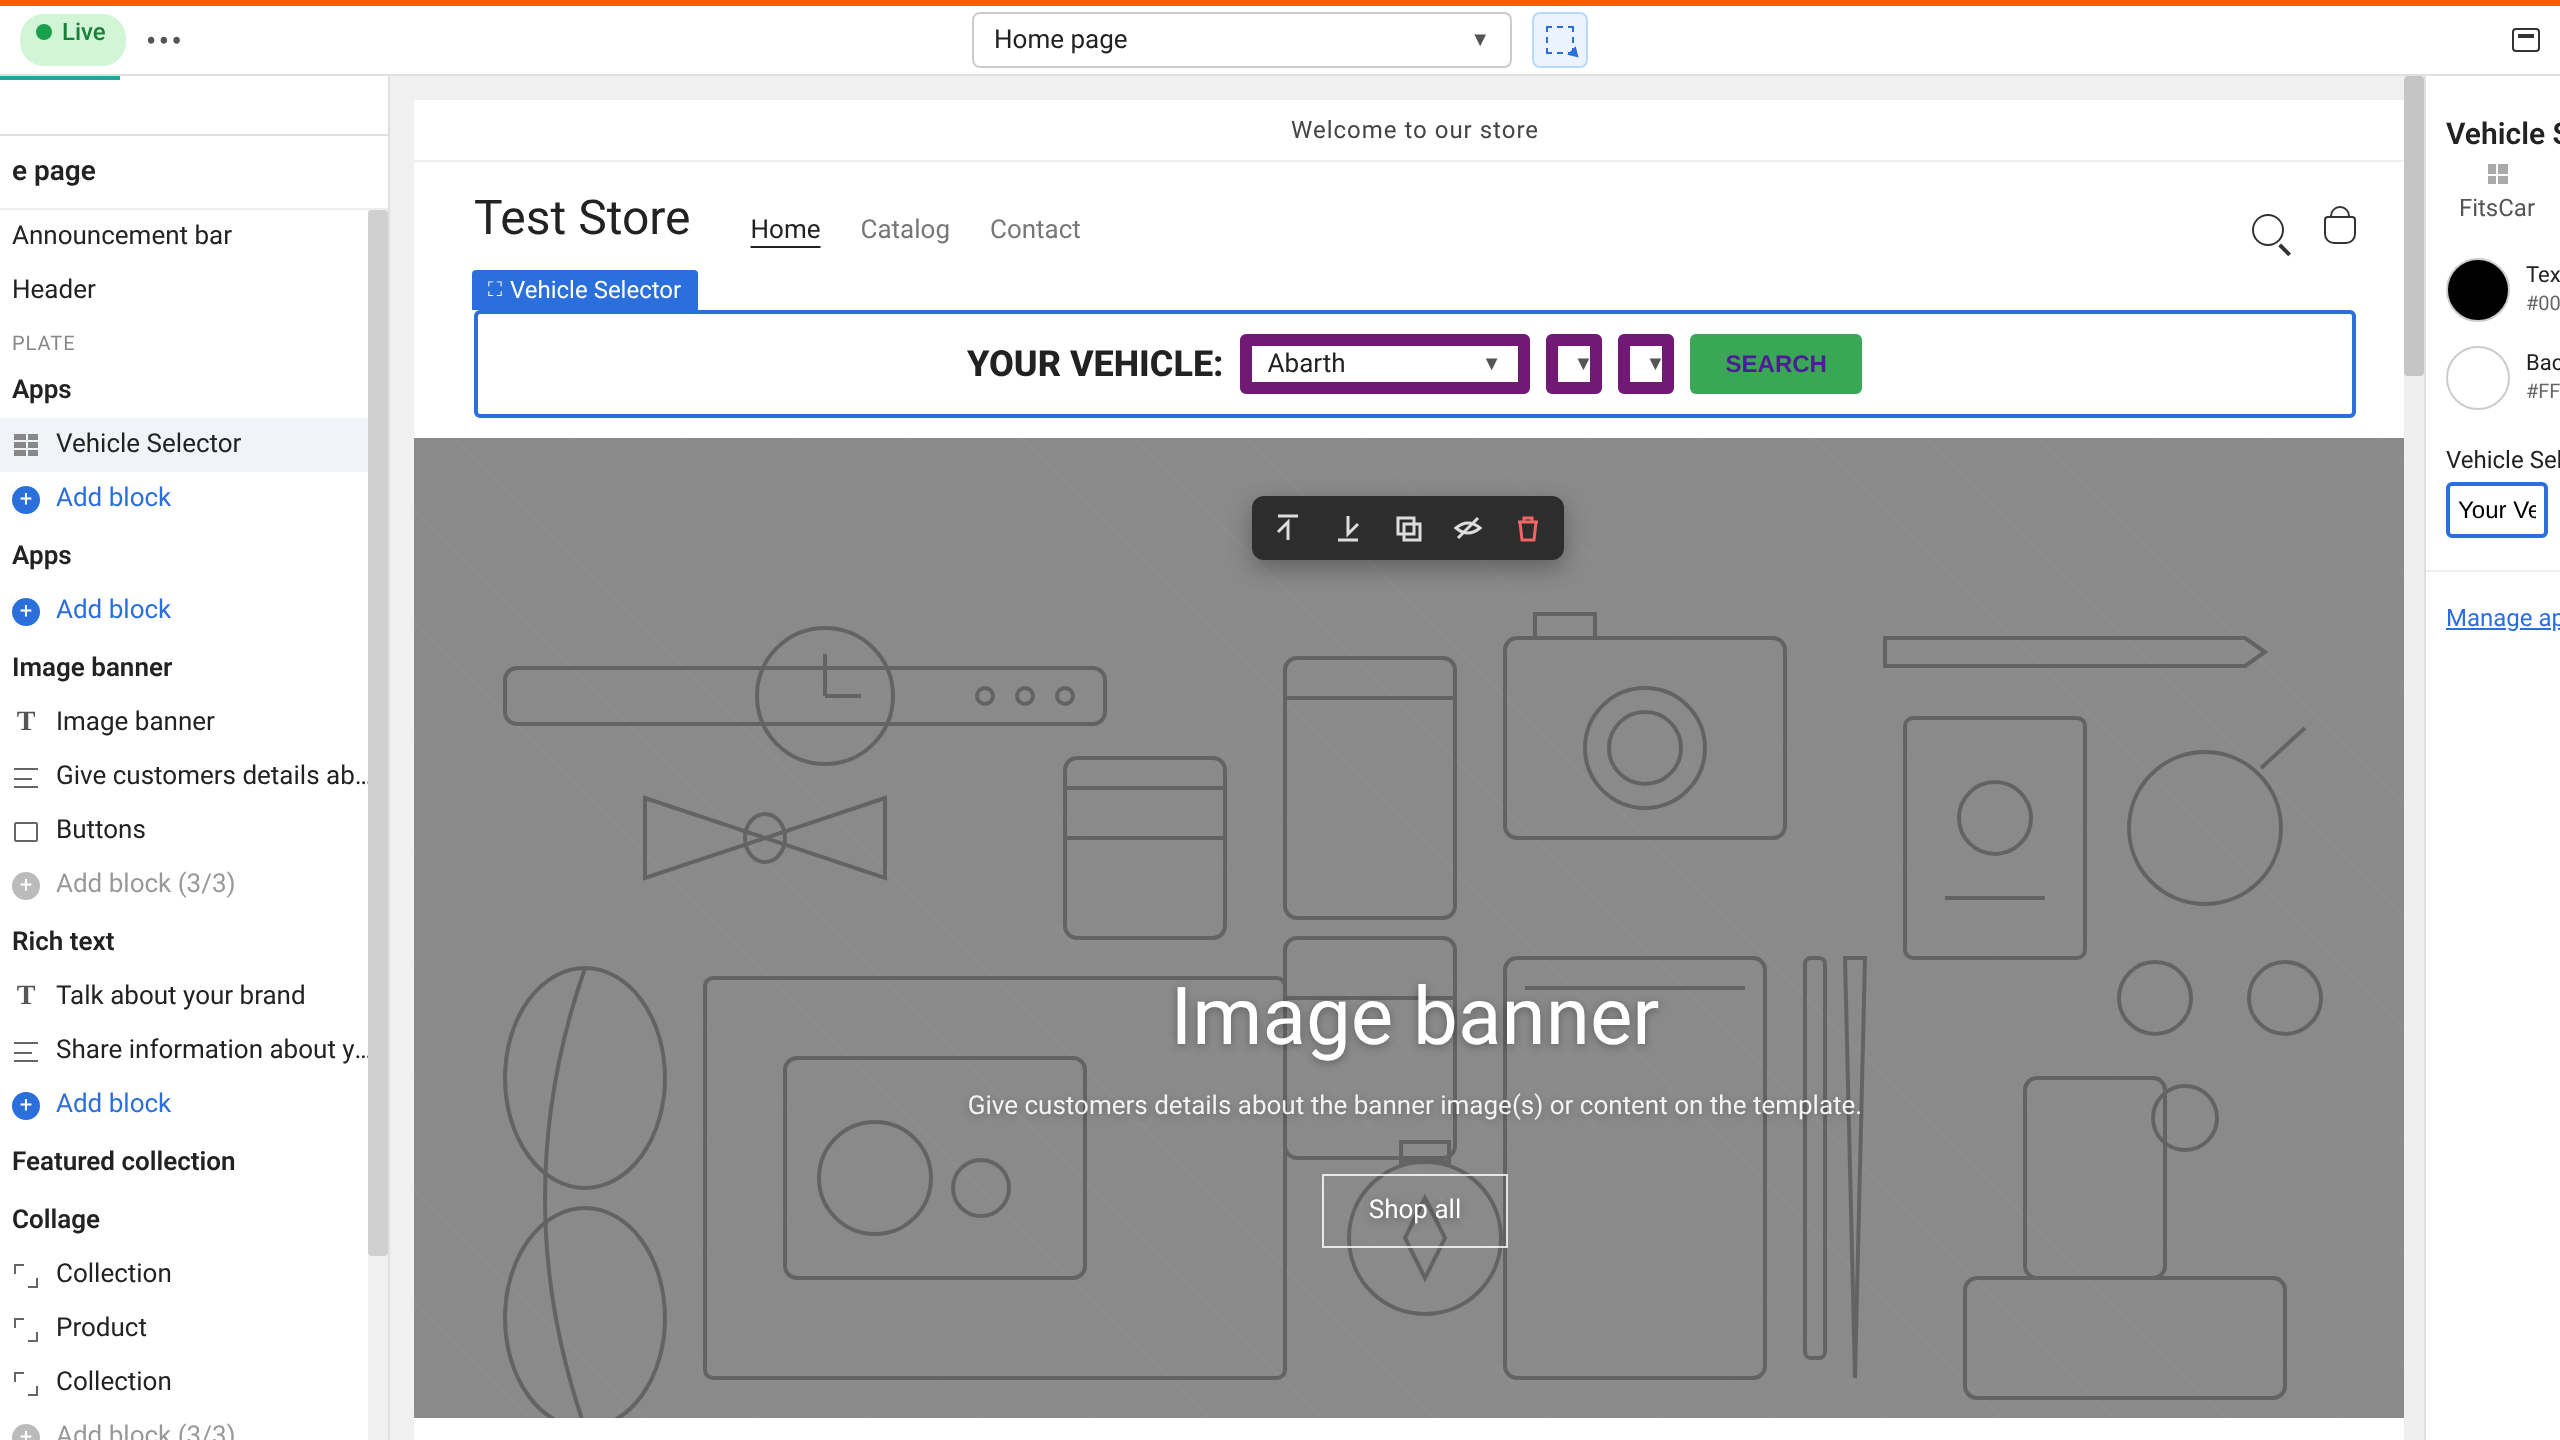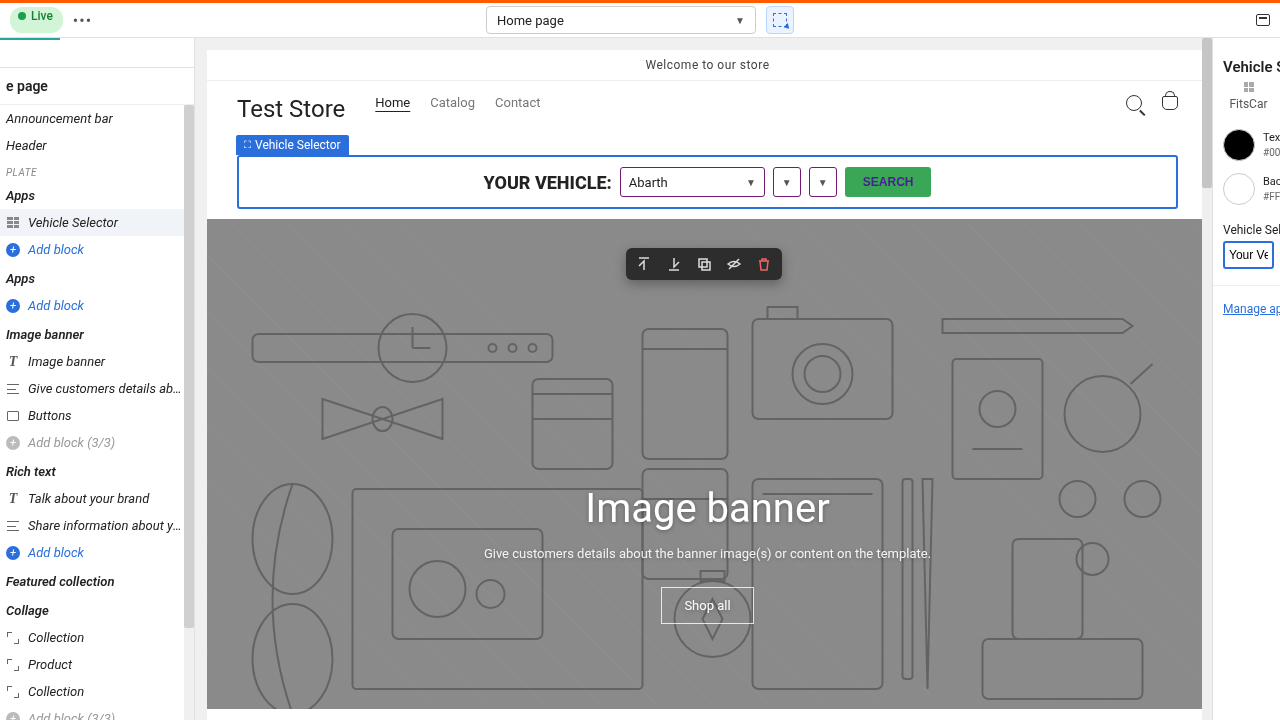--- a/index.html
+++ b/index.html
@@ -19,21 +19,21 @@
 .topbar-right { margin-left: auto; width: 14px; height: 12px; border: 1.5px solid #333; border-radius: 2px; position: relative;}
 .topbar-right::after { content:''; position:absolute; left:2px; right:2px; top:2px; height:2px; background:#333;}
 
 .main { display: flex; height: 682px; }
 
 
 .leftpanel { width: 195px; border-right: 1px solid #e0e0e0; position: relative; display: flex; flex-direction: column; }
 .lp-tab { height: 30px; border-bottom: 1px solid #e0e0e0; position: relative;}
 .lp-tab::after { content:''; position:absolute; left:0; top:0; width:60px; height:2px; background:#26a69a;}
 .lp-title { padding: 10px 6px; font-weight: 600; font-size: 14px; border-bottom: 1px solid #eee; }
-.lp-scroll { overflow-y: auto; flex: 1; position: relative; font-style: italic;}
+.lp-scroll { overflow-y: auto; flex: 1; position: relative;}
 .lp-item { padding: 6px 6px; font-size: 13px; display: flex; align-items: center; gap: 8px; cursor: pointer; }
 .lp-section { font-weight: 600; padding: 8px 6px 6px; font-size: 13px; cursor: pointer;}
 .lp-template { font-size: 10px; color: #888; padding: 8px 6px 2px; letter-spacing: 0.5px;}
 .lp-item.selected { background: #f0f4f8; }
 .lp-item.link { color: #2a6fdb; }
 .lp-item.muted { color: #999; }
 .icon-slot { width: 14px; height: 14px; flex-shrink: 0; display: flex; align-items: center; justify-content: center; font-size: 12px; color: #555;}
 .icon-text-t { font-family: serif; font-weight: bold; font-size: 14px;}
 .icon-lines { width:12px; height:10px; border-top:1.5px solid #666; border-bottom:1.5px solid #666; position:relative;}
 .icon-lines::after{content:'';position:absolute;top:4px;left:0;right:3px;height:1.5px;background:#666;}
@@ -47,35 +47,35 @@
 .icon-grid6 { width:12px;height:12px; display:grid; grid-template:repeat(3,1fr)/repeat(2,1fr); gap:1px;}
 .icon-grid6 span{background:#888;}
 .left-scrollbar { position:absolute; right:0; top:0; width:10px; height:100%; background:#f0f0f0;}
 .left-scrollthumb { position:absolute; top:0; width:100%; height:85%; background:#d0d0d0; border-radius:2px;}
 .truncate { white-space: nowrap; overflow: hidden; text-overflow: ellipsis; }
 
 
 .canvas-wrap { flex: 1; background: #f0f0f0; padding: 12px 4px 0 12px; overflow: hidden; position: relative;}
 .canvas { background: #fff; height: 100%; position: relative; }
 .announce { text-align: center; padding: 8px; font-size: 12px; color: #444; border-bottom: 1px solid #eee; letter-spacing: 0.5px;}
-.store-header { display: flex; align-items: flex-start; padding: 14px 30px; gap: 30px; }
+.store-header { display: flex; align-items: flex-end; padding: 14px 30px; gap: 30px; }
 .store-title { font-size: 24px; font-weight: 400; color: #222; }
 .store-nav { display: flex; gap: 20px; font-size: 13px; color: #777;}
 .store-nav span:first-child { color: #222; text-decoration: underline; text-underline-offset: 4px;}
 .header-icons { margin-left: auto; display: flex; gap: 20px; align-items: center;}
 .h-search-icon { width:16px; height:16px; border:1.5px solid #333; border-radius:50%; position:relative;}
 .h-search-icon::after{content:'';position:absolute;width:7px;height:1.5px;background:#333;bottom:-3px;right:-5px;transform:rotate(45deg);}
 .h-cart-icon { width:16px; height:14px; border:1.5px solid #333; border-radius:2px 2px 5px 5px; position:relative;}
 .h-cart-icon::after{content:'';position:absolute;width:8px;height:5px;border:1.5px solid #333;border-bottom:none;border-radius:5px 5px 0 0;top:-6px;left:2px;}
 
 .selection-wrap { margin: 0 30px; position: relative; }
 .selection-tag { position: absolute; top: -20px; left: -1px; background: #2a6fdb; color: #fff; font-size: 12px; padding: 3px 8px; display: flex; align-items: center; gap: 4px; border-radius: 2px 2px 0 0; cursor:pointer;}
 .vs-box { border: 2px solid #2a6fdb; border-radius: 3px; padding: 10px; display: flex; align-items: center; justify-content: center; gap: 8px; margin-top: 18px;}
 .vs-label { font-size: 18px; font-weight: 800; }
-.vs-select { height: 30px; border: 1px solid #701a75; border-radius: 3px; background: #fff; display: flex; align-items: center; justify-content: space-between; padding: 0 8px; font-size: 13px; cursor:pointer;}
+.vs-select { height: 30px; border: 6px solid #701a75; border-radius: 3px; background: #fff; display: flex; align-items: center; justify-content: space-between; padding: 0 8px; font-size: 13px; cursor:pointer;}
 .vs-select.wide { width: 145px; }
 .vs-select.narrow { width: 28px; }
 .vs-chevron { font-size: 10px; color: #555;}
 .vs-search { background: #3aa757; color: #4c1d95; font-weight: 700; height: 30px; padding: 6px 18px; border-radius: 3px; border:none; cursor:pointer; font-size: 12px;}
 
 .floating-toolbar { position: absolute; top: 210px; left: 50%; transform: translateX(-50%); background: #2d2d2d; border-radius: 6px; padding: 8px 10px; display: flex; gap: 14px; align-items: center; box-shadow: 0 4px 12px rgba(0,0,0,0.3); z-index: 5;}
 .ft-icon { width: 16px; height: 16px; display:flex; align-items:center; justify-content:center; cursor:pointer; }
 .ft-icon svg { stroke: #ddd; fill: none; stroke-width: 1.5; }
 .ft-icon.del svg { stroke: #e66; }
 

